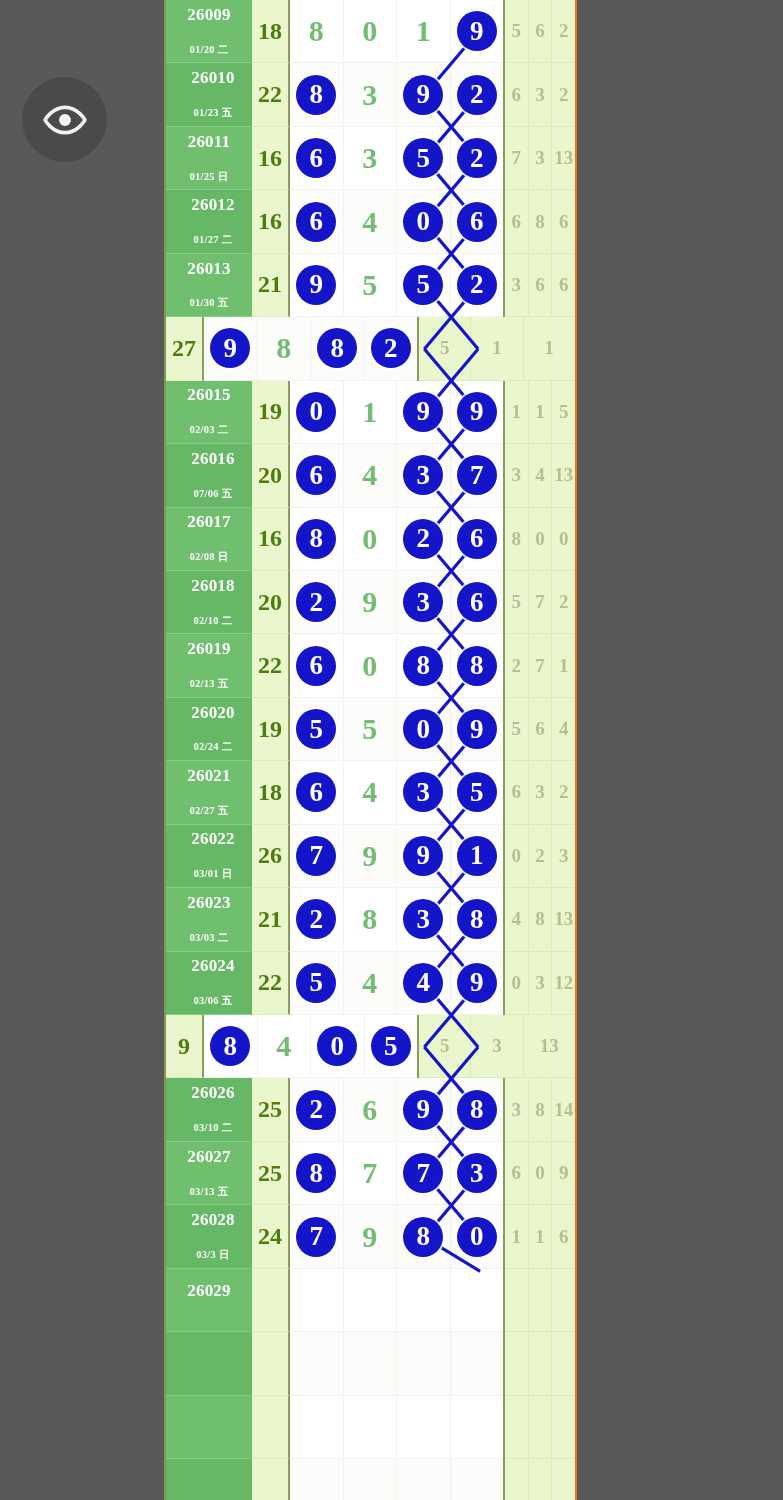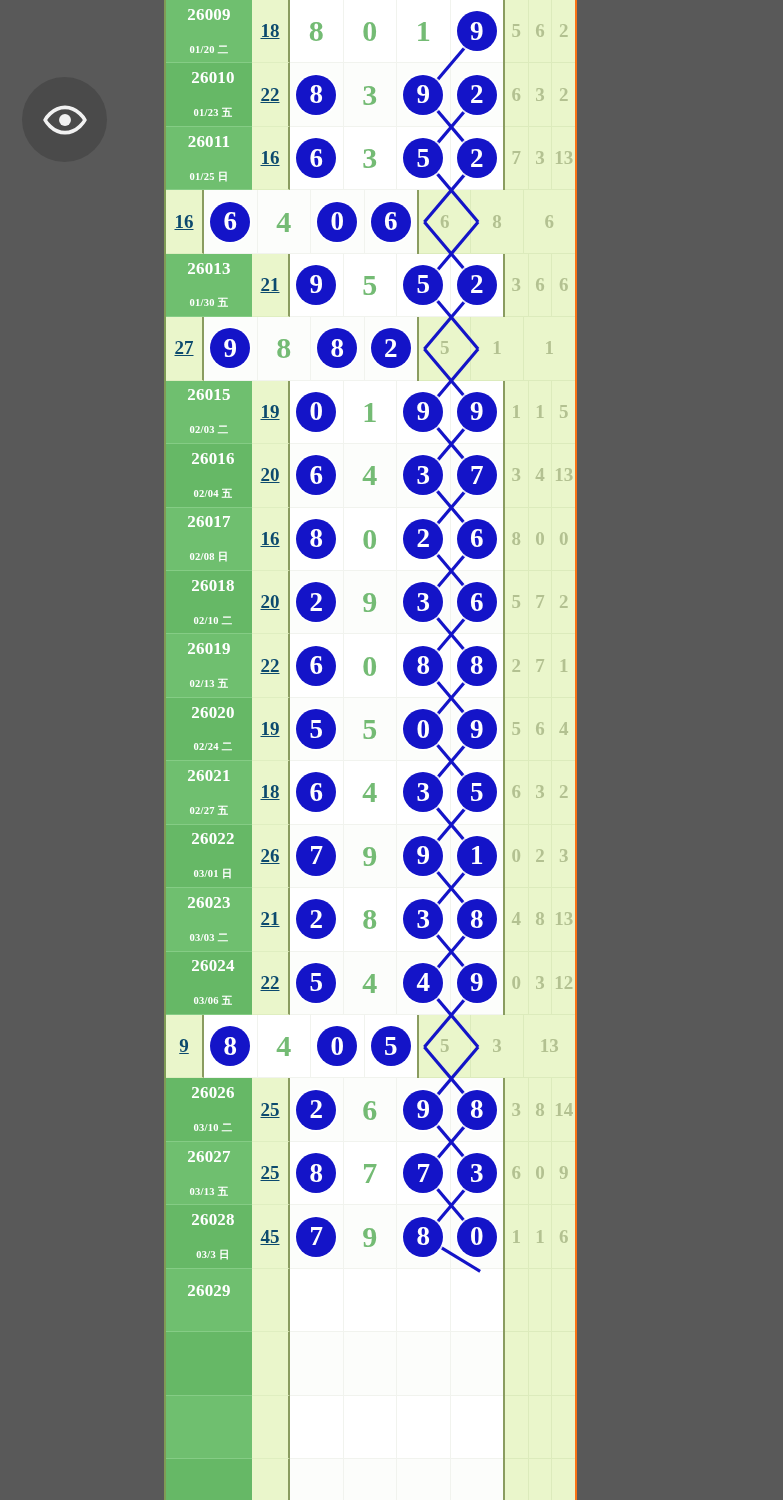--- a/index.html
+++ b/index.html
@@ -51,27 +51,26 @@
     border-bottom:1px solid #85cc85;
   }
   .row.alt .c-issue{background:#66b866;padding-left:8px;}
   .issue-no{font-size:17px;font-weight:bold;line-height:1.05;letter-spacing:.2px;}
   .issue-date{font-size:10.5px;font-weight:bold;margin-top:19px;letter-spacing:.3px;}
 
   
   .c-sum{
     width:38px;flex:0 0 38px;
     background:#eaf6cb;
-    color:#0c4a6e;
-    font-size:19px;font-weight:bold;
+    color:#4d7c0f;
+    font-size:24px;font-weight:bold;
     display:flex;align-items:center;justify-content:center;
     box-sizing:border-box;
     border-right:2px solid #8a9c60;
     border-bottom:1px solid #dfeec0;
-    text-decoration:underline;
   }
 
   
   .c-digits{
     width:215px;flex:0 0 215px;
     display:flex;
     background:#ffffff;
     box-sizing:border-box;
     border-right:2px solid #8a9c60;
   }
@@ -225,20 +224,24 @@
             <span class="ball">2</span>
           </div>
         </div>
         <div class="c-stats">
           <div class="scell">7</div>
           <div class="scell">3</div>
           <div class="scell">13</div>
         </div>
       </div>
       <div class="row alt sep">
+        <div class="c-issue">
+          <div class="issue-no">26012</div>
+          <div class="issue-date">01/27 二</div>
+        </div>
         <div class="c-sum">16</div>
         <div class="c-digits">
           <div class="dcell">
             <span class="ball">6</span>
           </div>
           <div class="dcell">
             <span class="plain">4</span>
           </div>
           <div class="dcell">
             <span class="ball">0</span>
@@ -323,21 +326,21 @@
         </div>
         <div class="c-stats">
           <div class="scell">1</div>
           <div class="scell">1</div>
           <div class="scell">5</div>
         </div>
       </div>
       <div class="row alt sep">
         <div class="c-issue">
           <div class="issue-no">26016</div>
-          <div class="issue-date">02/04 五</div>
+          <div class="issue-date">07/06 五</div>
         </div>
         <div class="c-sum">20</div>
         <div class="c-digits">
           <div class="dcell">
             <span class="ball">6</span>
           </div>
           <div class="dcell">
             <span class="plain">4</span>
           </div>
           <div class="dcell">
@@ -633,21 +636,21 @@
           <div class="scell">6</div>
           <div class="scell">0</div>
           <div class="scell">9</div>
         </div>
       </div>
       <div class="row alt sep">
         <div class="c-issue">
           <div class="issue-no">26028</div>
           <div class="issue-date">03/3 日</div>
         </div>
-        <div class="c-sum">45</div>
+        <div class="c-sum">24</div>
         <div class="c-digits">
           <div class="dcell">
             <span class="ball">7</span>
           </div>
           <div class="dcell">
             <span class="plain">9</span>
           </div>
           <div class="dcell">
             <span class="ball">8</span>
           </div>

